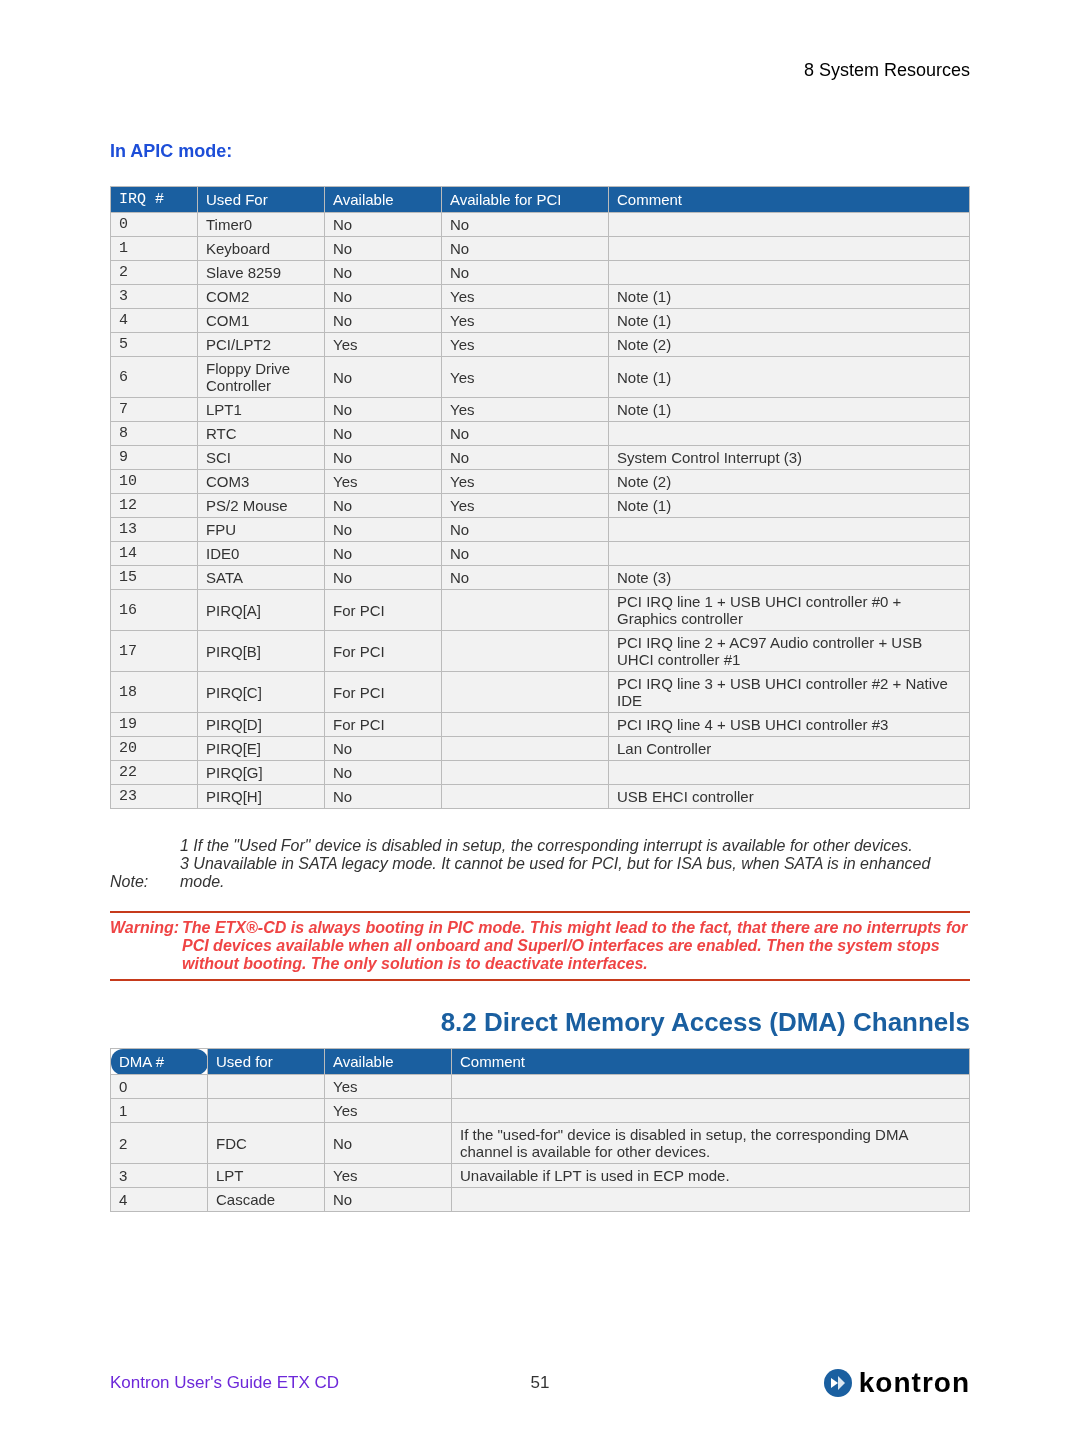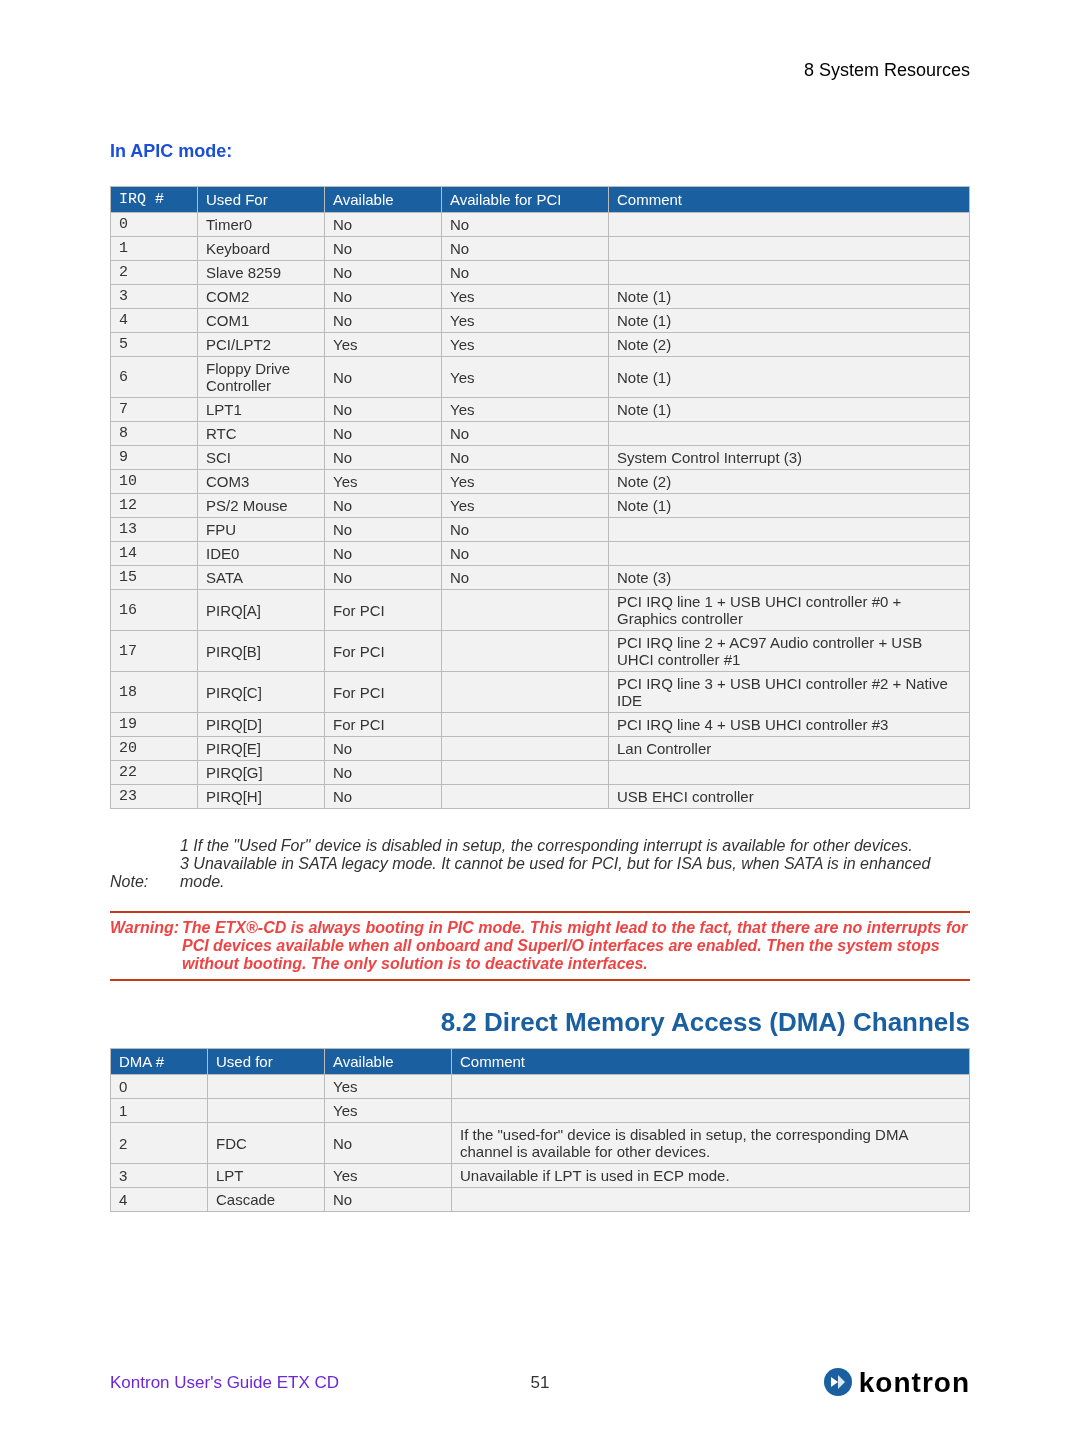--- a/index.html
+++ b/index.html
@@ -45,21 +45,21 @@
   table.irq th:nth-child(2) { width: 110px; }
   table.irq th:nth-child(3) { width: 100px; }
   table.irq th:nth-child(4) { width: 150px; }
   table.irq td, table.dma td {
     border: 1px solid #bbb;
     padding: 3px 8px;
     vertical-align: middle;
     background: #f2f2f2;
   }
   table.irq td:nth-child(1) { font-family: "Courier New", monospace; }
-  table.dma th:nth-child(1){ width:80px;}
+  table.dma th:nth-child(1){ width:80px;border-radius:12px;}
   table.dma th:nth-child(2){ width:100px;}
   table.dma th:nth-child(3){ width:110px;}
   .note-block {
     font-style: italic;
     font-size: 16px;
     margin-top: 28px;
     display: flex;
     align-items: flex-end;
   }
   .note-block .label { width: 70px; flex: none; }
@@ -90,21 +90,21 @@
     bottom: 40px;
     left: 110px;
     right: 110px;
     display: flex;
     align-items: center;
     justify-content: space-between;
     font-size: 17px;
   }
   .footer .left { color:#6d28d9;}
   .footer .page-num { position:absolute; left:50%; transform:translateX(-50%);}
-  .logo { display:flex; font-weight:900; font-size:28px; letter-spacing:1px; color:#000;}
+  .logo { display:flex; align-items:center; font-weight:900; font-size:28px; letter-spacing:1px; color:#000;}
   .logo svg { margin-right:6px;}
 </style>
 </head>
 <body>
 
 <div class="page">
   <div class="header-right">8 System Resources</div>
 
   <p class="sec-title">In APIC mode:</p>
 

